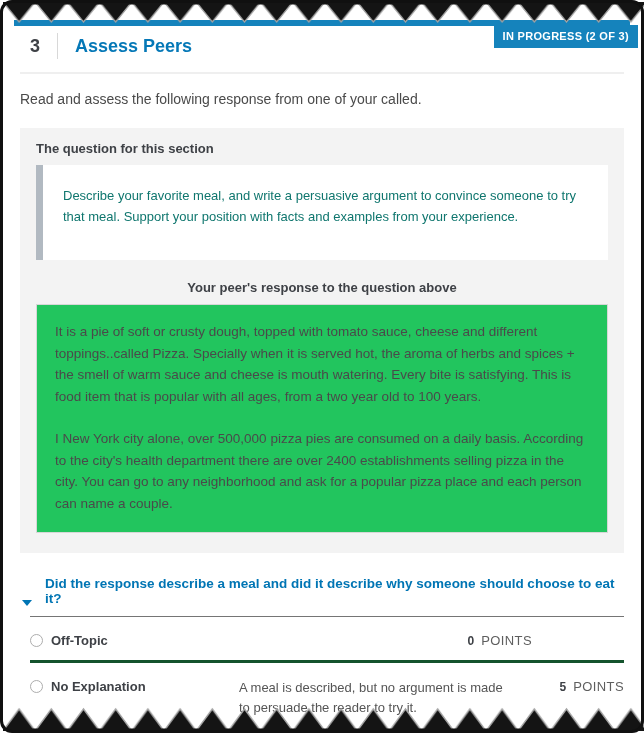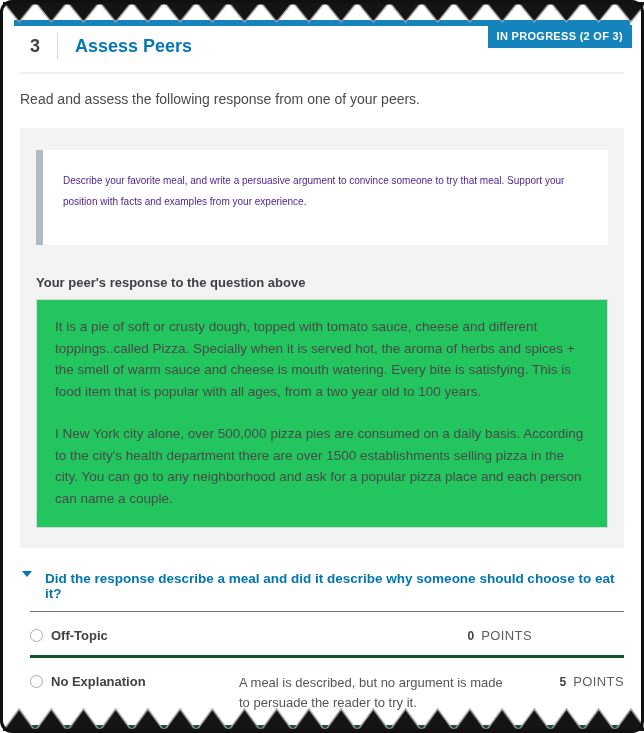--- a/index.html
+++ b/index.html
@@ -27,21 +27,21 @@
   .zigzag-top { top: 2px; height: 25px; }
   .zigzag-bottom { bottom: 2px; height: 27px; }
 
   
   .top-bar {
     position: absolute; top: 20px; left: 14px; right: 14px;
     height: 6px; background: #1583bc; z-index: 5;
   }
   
   .status-badge {
-    position: absolute; top: 25px; right: 12px; z-index: 21;
+    position: absolute; top: 25px; right: 6px; z-index: 21;
     background: #1583bc; color: #fff;
     font-size: 11px; font-weight: 700; letter-spacing: 0.3px;
     padding: 5px 9px 6px;
   }
 
   .content { position: relative; padding: 33px 20px 0; z-index: 4; }
 
   .header-row { display: flex; align-items: center; padding-left: 10px; }
   .step-number { font-size: 18px; font-weight: 700; color: #3e4146; }
   .header-divider { width: 1px; height: 26px; background: #d8d8d8; margin: 0 17px; }
@@ -56,36 +56,36 @@
     margin-top: 21px;
     background: #f3f3f3;
     padding: 13px 16px 20px;
   }
   .panel-heading { font-size: 13px; font-weight: 700; color: #3e4146; }
   .question-quote {
     margin-top: 9px;
     background: #fff;
     border-left: 7px solid #b1b9c1;
     padding: 20px 18px 33px 20px;
-    font-size: 10px; line-height: 21px; color: #4c1d95;
-  }
-  .peer-heading { margin-top: 30px; }
+    font-size: 13px; line-height: 21px; color: #0f766e;
+  }
+  .peer-heading { margin-top: 20px; text-align: center; }
   .response-box {
     margin-top: 9px;
     background: #22c55e;
     border: 1px solid #d7d7d7;
     padding: 16px 18px 18px;
     font-size: 13.5px; line-height: 21.5px; color: #4a4a4a;
   }
   .response-box p + p { margin-top: 21px; }
 
   
   .criterion { margin-top: 23px; }
   .criterion-header {
-    display: flex; align-items: flex-start;
+    display: flex; align-items: flex-end;
     padding-left: 2px;
     cursor: pointer;
   }
   .tri-down {
     width: 0; height: 0;
     border-left: 5.5px solid transparent;
     border-right: 5.5px solid transparent;
     border-top: 6.5px solid #0075b4;
     margin-right: 13px;
   }
@@ -139,29 +139,30 @@
   <div class="content">
 
     <div class="header-row">
       <span class="step-number">3</span>
       <span class="header-divider"></span>
       <span class="page-title">Assess Peers</span>
     </div>
 
     <hr class="header-rule">
 
-    <p class="intro-text">Read and assess the following response from one of your peers.</p>
+    <p class="intro-text">Read and assess the following response from one of your called.</p>
 
     <div class="gray-panel">
+      <div class="panel-heading">The question for this section</div>
       <div class="question-quote">Describe your favorite meal, and write a persuasive argument to convince someone to try that meal. Support your position with facts and examples from your experience.</div>
 
       <div class="panel-heading peer-heading">Your peer's response to the question above</div>
       <div class="response-box">
         <p>It is a pie of soft or crusty dough, topped with tomato sauce, cheese and different toppings..called Pizza. Specially when it is served hot, the aroma of herbs and spices + the smell of warm sauce and cheese is mouth watering. Every bite is satisfying. This is food item that is popular with all ages, from a two year old to 100 years.</p>
-        <p>I New York city alone, over 500,000 pizza pies are consumed on a daily basis. According to the city's health department there are over 1500 establishments selling pizza in the city. You can go to any neighborhood and ask for a popular pizza place and each person can name a couple.</p>
+        <p>I New York city alone, over 500,000 pizza pies are consumed on a daily basis. According to the city's health department there are over 2400 establishments selling pizza in the city. You can go to any neighborhood and ask for a popular pizza place and each person can name a couple.</p>
       </div>
     </div>
 
     <div class="criterion">
       <div class="criterion-header">
         <span class="tri-down"></span>
         <span class="criterion-question">Did the response describe a meal and did it describe why someone should choose to eat it?</span>
       </div>
 
       <div class="criterion-body">

